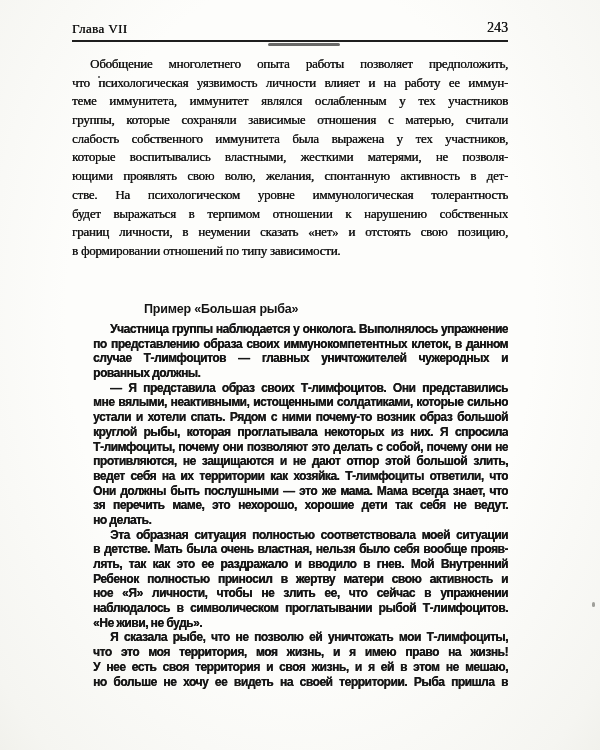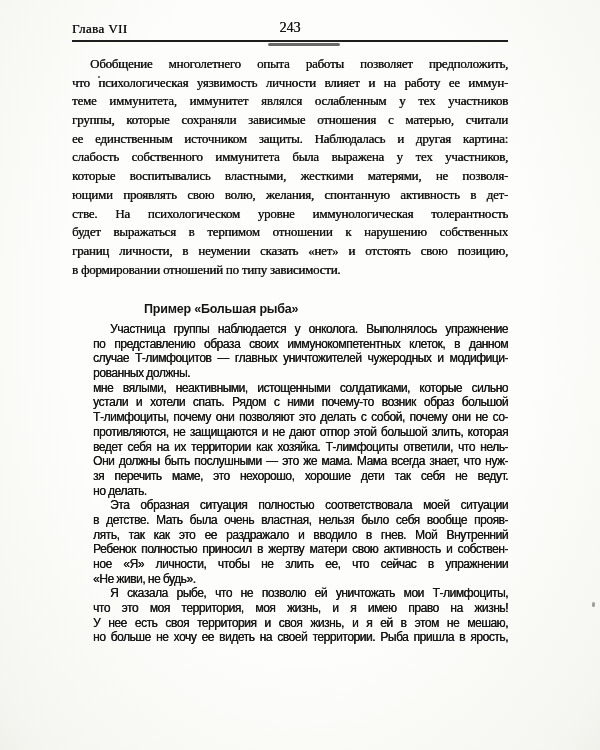--- a/index.html
+++ b/index.html
@@ -15,21 +15,21 @@
   }
 
   
   .header-chapter {
     position: absolute; top: 21px; left: 72px; width: 436px;
     font-size: 13px; letter-spacing: 0.4px;
     text-shadow: 0.3px 0 0 currentColor;
   }
   .header-page {
     position: absolute; top: 20px; left: 72px; width: 436px;
-    text-align: center; font-size: 14px;
+    text-align: right; font-size: 14px;
     text-shadow: 0.3px 0 0 currentColor;
   }
   .header-rule {
     position: absolute; top: 40px; left: 72px; width: 436px; height: 2px;
     background: #1e1e1e;
   }
   .rule-smudge {
     position: absolute; top: 43px; left: 268px; width: 72px; height: 3px;
     background: #2b2b2b; opacity: 0.7; border-radius: 2px; filter: blur(0.5px);
   }
@@ -52,21 +52,21 @@
   }
 
   
   .example {
     position: absolute; top: 322px; left: 93px; width: 415px;
     font-family: "Liberation Sans", sans-serif;
     font-size: 12px; line-height: 14.7px;
     letter-spacing: -0.45px; word-spacing: -0.3px;
     color: #171717; text-shadow: 0.3px 0 0 currentColor;
   }
-  .example .line { text-align: justify; text-align-last: justify; height: 14.7px; overflow: hidden; }
+  .example .line { text-align: justify; text-align-last: justify; height: 14.7px; overflow: hidden; font-weight: bold; }
   .example .line.indent { text-indent: 17px; }
   .example .line.end { text-align-last: left; }
 
   
   .speck-a { position: absolute; top: 76px; left: 98px; width: 2px; height: 2px; background: #4a4a4a; border-radius: 50%; }
   .speck-b { position: absolute; top: 602px; left: 592px; width: 3px; height: 5px; background: #8a8a85; border-radius: 2px; opacity: .8; }
 </style>
 </head>
 <body>
 
@@ -75,50 +75,52 @@
   <div class="header-chapter">Глава VII</div>
   <div class="header-page">243</div>
   <div class="header-rule"></div>
   <div class="rule-smudge"></div>
 
   <div class="intro">
     <div class="line indent">Обобщение многолетнего опыта работы позволяет предположить,</div>
     <div class="line">что психологическая уязвимость личности влияет и на работу ее иммун-</div>
     <div class="line">теме иммунитета, иммунитет являлся ослабленным у тех участников</div>
     <div class="line">группы, которые сохраняли зависимые отношения с матерью, считали</div>
-    <div class="line">ее единственным источником защиты. Наблюдалась и другая картина:</div>
     <div class="line">слабость собственного иммунитета была выражена у тех участников,</div>
     <div class="line">которые воспитывались властными, жесткими матерями, не позволя-</div>
     <div class="line">ющими проявлять свою волю, желания, спонтанную активность в дет-</div>
     <div class="line">стве. На психологическом уровне иммунологическая толерантность</div>
     <div class="line">будет выражаться в терпимом отношении к нарушению собственных</div>
     <div class="line">границ личности, в неумении сказать «нет» и отстоять свою позицию,</div>
     <div class="line end">в формировании отношений по типу зависимости.</div>
   </div>
 
   <div class="example-heading">Пример «Большая рыба»</div>
 
   <div class="example">
     <div class="line indent">Участница группы наблюдается у онколога. Выполнялось упражнение</div>
     <div class="line">по представлению образа своих иммунокомпетентных клеток, в данном</div>
     <div class="line">случае Т-лимфоцитов — главных уничтожителей чужеродных и модифици-</div>
     <div class="line end">рованных должны.</div>
+    <div class="line indent">— Я представила образ своих Т-лимфоцитов. Они представились</div>
     <div class="line">мне вялыми, неактивными, истощенными солдатиками, которые сильно</div>
     <div class="line">устали и хотели спать. Рядом с ними почему-то возник образ большой</div>
+    <div class="line">круглой рыбы, которая проглатывала некоторых из них. Я спросила</div>
     <div class="line">Т-лимфоциты, почему они позволяют это делать с собой, почему они не со-</div>
     <div class="line">противляются, не защищаются и не дают отпор этой большой злить, которая</div>
     <div class="line">ведет себя на их территории как хозяйка. Т-лимфоциты ответили, что нель-</div>
     <div class="line">Они должны быть послушными — это же мама. Мама всегда знает, что нуж-</div>
     <div class="line">зя перечить маме, это нехорошо, хорошие дети так себя не ведут.</div>
     <div class="line end">но делать.</div>
     <div class="line indent">Эта образная ситуация полностью соответствовала моей ситуации</div>
     <div class="line">в детстве. Мать была очень властная, нельзя было себя вообще прояв-</div>
     <div class="line">лять, так как это ее раздражало и вводило в гнев. Мой Внутренний</div>
     <div class="line">Ребенок полностью приносил в жертву матери свою активность и собствен-</div>
     <div class="line">ное «Я» личности, чтобы не злить ее, что сейчас в упражнении</div>
+    <div class="line">наблюдалось в символическом проглатывании рыбой Т-лимфоцитов.</div>
     <div class="line end">«Не живи, не будь».</div>
     <div class="line indent">Я сказала рыбе, что не позволю ей уничтожать мои Т-лимфоциты,</div>
     <div class="line">что это моя территория, моя жизнь, и я имею право на жизнь!</div>
     <div class="line">У нее есть своя территория и своя жизнь, и я ей в этом не мешаю,</div>
     <div class="line">но больше не хочу ее видеть на своей территории. Рыба пришла в ярость,</div>
   </div>
 
   <div class="speck-a"></div>
   <div class="speck-b"></div>
 

